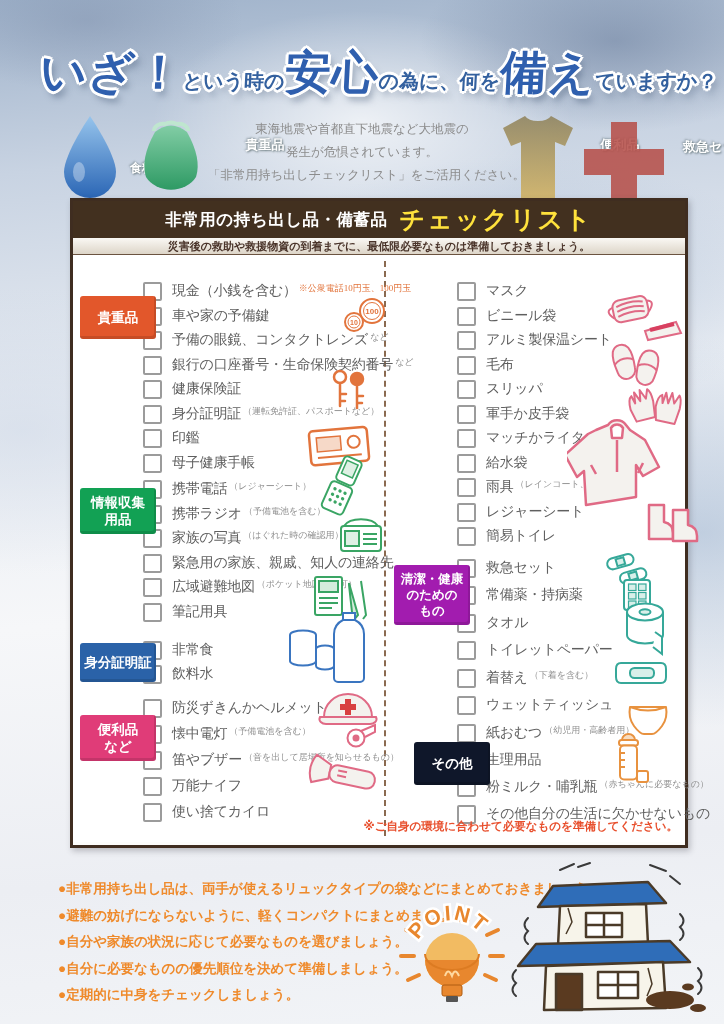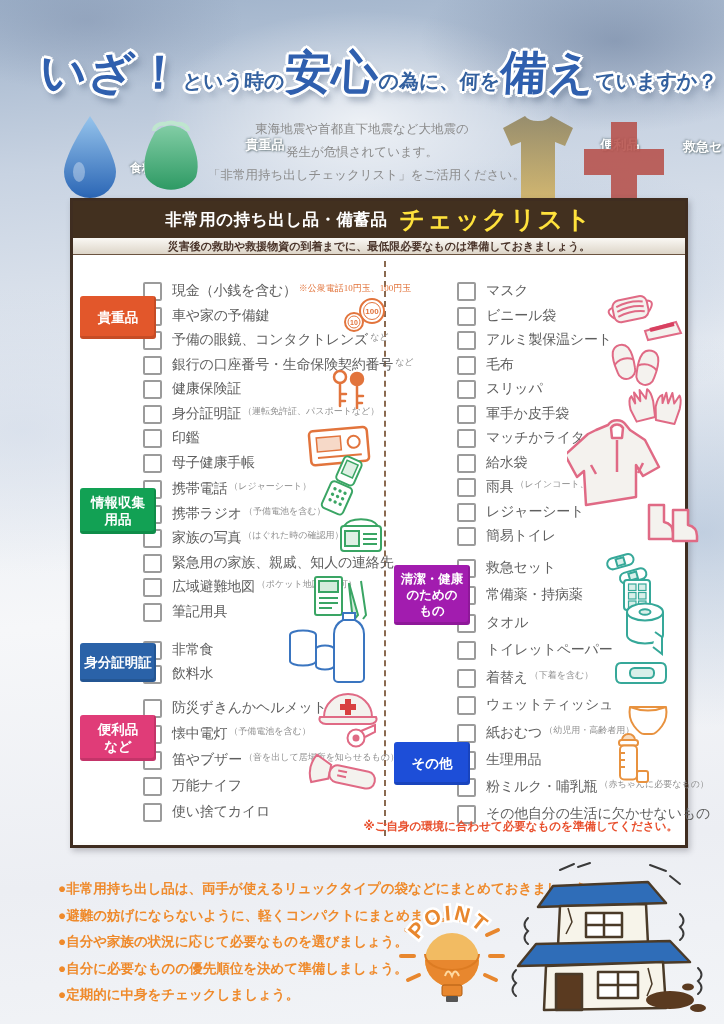--- a/index.html
+++ b/index.html
@@ -337,21 +337,21 @@
               <span class="lab">着替え</span>
               <span class="nt">（下着を含む）</span>
             </div>
             <div class="row">
               <span class="cb"></span>
               <span class="lab">ウェットティッシュ</span>
             </div>
           </div>
         </div>
         <div class="section sec-other">
-          <div class="sec-label" style="background: #1d4ed8;">その他</div>
+          <div class="sec-label" style="background: #0f172a; margin-left: 20px;">その他</div>
           <div class="sec-rows">
             <div class="row">
               <span class="cb"></span>
               <span class="lab">紙おむつ</span>
               <span class="nt">（幼児用・高齢者用）</span>
             </div>
             <div class="row">
               <span class="cb"></span>
               <span class="lab">生理用品</span>
             </div>

